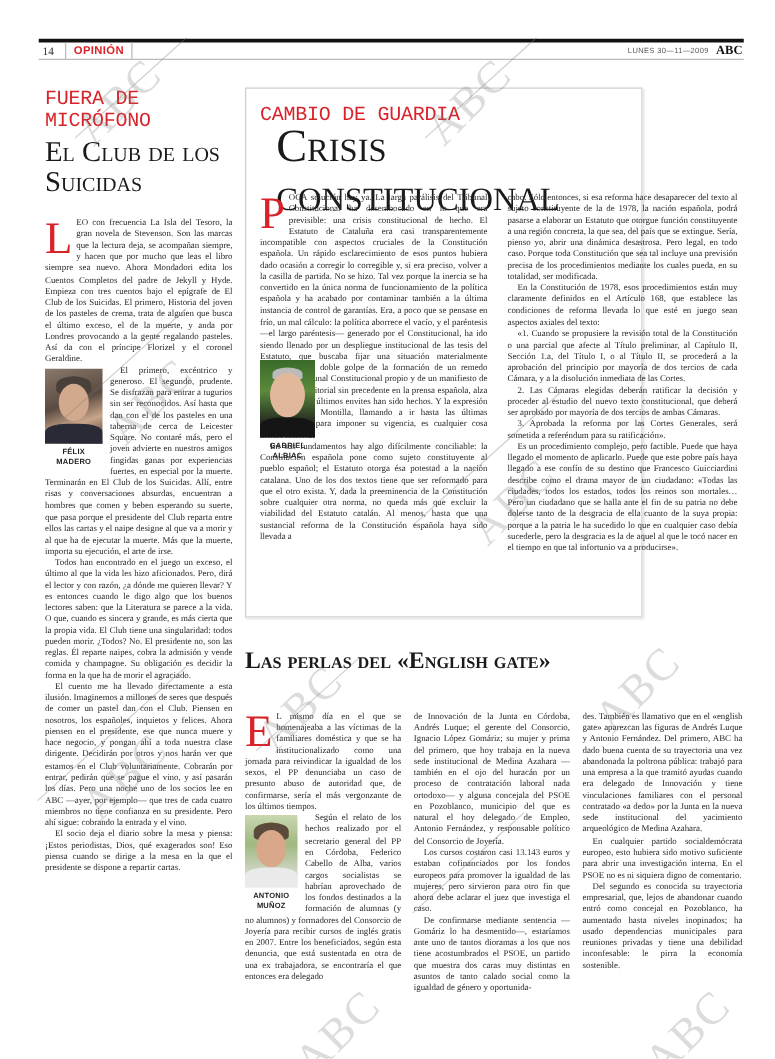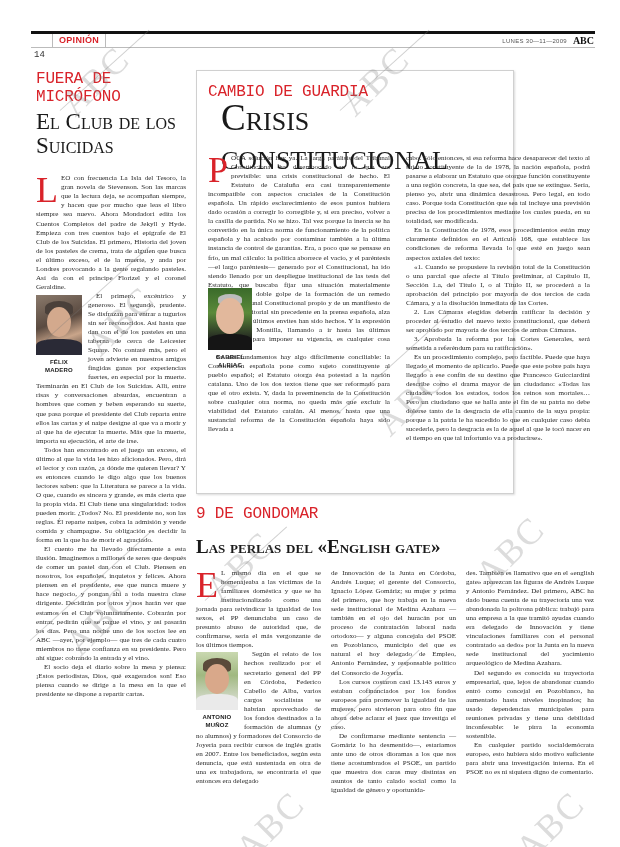--- a/index.html
+++ b/index.html
@@ -1,21 +1,21 @@
 <!DOCTYPE html>
 <html><head>
 <meta charset="utf-8">
 <style>
   * { margin:0; padding:0; box-sizing:border-box; }
   html, body { width:620px; height:847px; background:#fff; overflow:hidden; }
   body { position:relative; font-family:"DejaVu Serif", serif; color:#222; }
 
   .top-rule { position:absolute; left:31px; top:31px; width:564px; height:3px; background:#111; }
   .header-bar { position:absolute; left:31px; top:34px; width:564px; height:14px; border-bottom:1px solid #bbb; }
-  .page-num { position:absolute; left:3px; top:16px; font-family:Liberation Mono, monospace; font-size:9px; color:#333; }
+  .page-num { position:absolute; left:3px; top:2px; font-family:Liberation Serif, serif; font-size:9px; color:#333; }
   .section-box { position:absolute; left:21px; top:0; height:14px; padding:1px 6px 0 6px; border-left:1px solid #bbb; border-right:1px solid #bbb; font-family:"Liberation Sans", sans-serif; font-weight:bold; font-size:9px; color:#d9232a; letter-spacing:0.3px; }
   .header-date { position:absolute; right:28px; top:4px; font-family:"Liberation Sans", sans-serif; font-size:6px; color:#555; letter-spacing:0.3px; }
   .header-logo { position:absolute; right:1px; top:1px; font-family:"Liberation Serif", serif; font-weight:bold; font-size:10px; color:#111; }
 
   .kicker { font-family:Liberation Mono, monospace; font-size:16px; color:#d9232a; letter-spacing:-0.2px; }
   .headline { font-family:"Liberation Serif", serif; color:#1a1a1a; font-variant:small-caps; line-height:1.05; }
 
   .col-text { font-family:"Liberation Serif", serif; font-size:7.1px; line-height:9.05px; text-align:justify; color:#2a2a2a; hyphens:auto; }
   .col-text p { text-indent:8px; }
   .col-text p.first { text-indent:0; }
@@ -114,44 +114,43 @@
     <div class="photo-box">
         <div class="hair"></div>
         <div class="face"></div>
         <div class="suit"></div>
       </div>
     <div class="author-name"><span>GABRIEL</span><br><span>ALBIAC</span></div>
   </div>
 </div>
 
 <div class="bottom">
-  <div class="kicker">9 DE GONDOMAR</div>
   <div class="headline">Las perlas del «English gate»</div>
   <div class="cols">
     <div class="col-text c1">
       <p class="first"><span class="dropcap">E</span><span>L mismo día en el que se homenajeaba a las víctimas de la familiares doméstica y que se ha institucionalizado como una jornada para reivindicar la igualdad de los sexos, el PP denunciaba un caso de presunto abuso de autoridad que, de confirmarse, sería el más vergonzante de los últimos tiempos.</span></p>
       <div class="munoz-photo">
         <div class="photo-box">
             <div class="hair"></div>
             <div class="face"></div>
             <div class="suit"></div>
           </div>
         <div class="author-name"><span>ANTONIO</span><br><span>MUÑOZ</span></div>
       </div>
       <p>Según el relato de los hechos realizado por el secretario general del PP en Córdoba, Federico Cabello de Alba, varios cargos socialistas se habrían aprovechado de los fondos destinados a la formación de alumnas (y no alumnos) y formadores del Consorcio de Joyería para recibir cursos de inglés gratis en 2007. Entre los beneficiados, según esta denuncia, que está sustentada en otra de una ex trabajadora, se encontraría el que entonces era delegado</p>
     </div>
     <div class="col-text c2">
       <p class="first">de Innovación de la Junta en Córdoba, Andrés Luque; el gerente del Consorcio, Ignacio López Gomáriz; su mujer y prima del primero, que hoy trabaja en la nueva sede institucional de Medina Azahara —también en el ojo del huracán por un proceso de contratación laboral nada ortodoxo— y alguna concejala del PSOE en Pozoblanco, municipio del que es natural el hoy delegado de Empleo, Antonio Fernández, y responsable político del Consorcio de Joyería.</p>
       <p>Los cursos costaron casi 13.143 euros y estaban cofinanciados por los fondos europeos para promover la igualdad de las mujeres, pero sirvieron para otro fin que ahora debe aclarar el juez que investiga el caso.</p>
-      <p>De confirmarse mediante sentencia —Gomáriz lo ha desmentido—, estaríamos ante uno de otros dioramas a los que nos tiene acostumbrados el PSOE, un partido que muestra dos caras muy distintas en asuntos de tanto calado social como la igualdad de género y oportunida-</p>
+      <p>De confirmarse mediante sentencia —Gomáriz lo ha desmentido—, estaríamos ante uno de tantos dioramas a los que nos tiene acostumbrados el PSOE, un partido que muestra dos caras muy distintas en asuntos de tanto calado social como la igualdad de género y oportunida-</p>
     </div>
     <div class="col-text c3">
       <p class="first">des. También es llamativo que en el «english gate» aparezcan las figuras de Andrés Luque y Antonio Fernández. Del primero, ABC ha dado buena cuenta de su trayectoria una vez abandonada la poltrona pública: trabajó para una empresa a la que tramitó ayudas cuando era delegado de Innovación y tiene vinculaciones familiares con el personal contratado «a dedo» por la Junta en la nueva sede institucional del yacimiento arqueológico de Medina Azahara.</p>
+      <p>En cualquier partido socialdemócrata europeo, esto hubiera sido motivo suficiente para abrir una investigación interna. En el PSOE no es ni siquiera digno de comentario.</p>
       <p>Del segundo es conocida su trayectoria empresarial, que, lejos de abandonar cuando entró como concejal en Pozoblanco, ha aumentado hasta niveles inopinados; ha usado dependencias municipales para reuniones privadas y tiene una debilidad inconfesable: le pirra la economía sostenible.</p>
-      <p>En cualquier partido socialdemócrata europeo, esto hubiera sido motivo suficiente para abrir una investigación interna. En el PSOE no es ni siquiera digno de comentario.</p>
     </div>
   </div>
 </div>
 
 <div class="wm-line" style="left:60px;top:110px;width:120px;"></div>
 <div class="watermark" style="left:55px;top:60px;">ABC</div>
 <div class="wm-line" style="left:340px;top:110px;width:120px;"></div>
 <div class="watermark" style="left:335px;top:60px;">ABC</div>
 <div class="wm-line" style="left:45px;top:340px;width:140px;"></div>
 <div class="watermark" style="left:80px;top:300px;">ABC</div>

